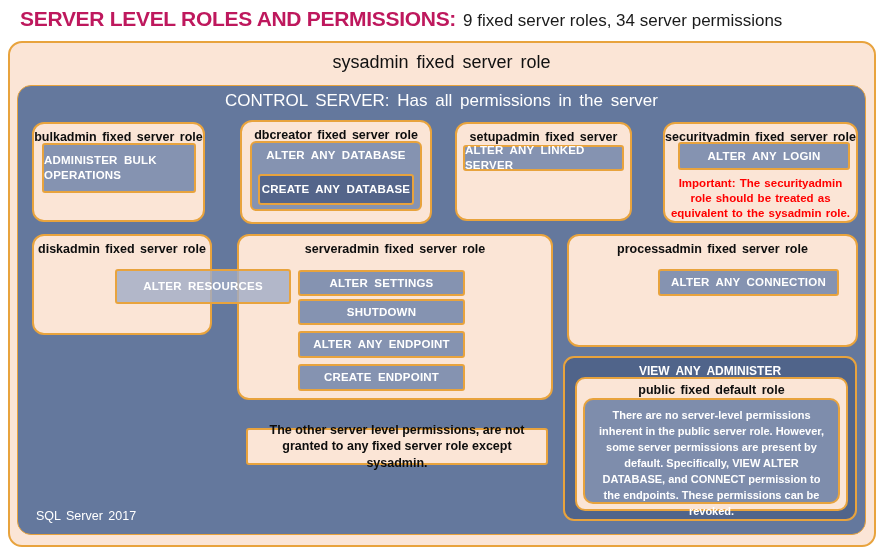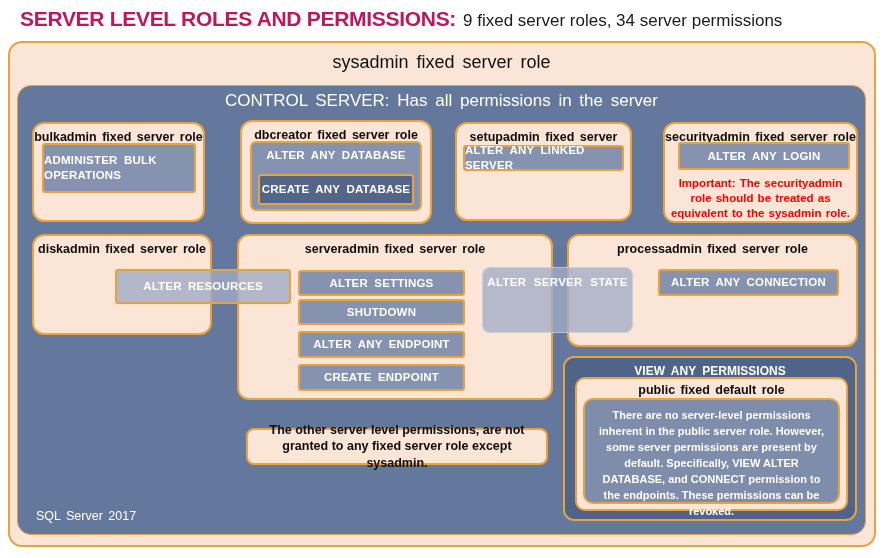--- a/index.html
+++ b/index.html
@@ -43,21 +43,21 @@
         line-height:1.3;word-spacing:1px;}
 
   .vad-box{background:#50648A;border:2px solid #E8A33D;border-radius:11px;}
   .vad-label{color:#ffffff;font-weight:700;font-size:12px;text-align:center;
         padding-top:6px;word-spacing:3px;}
   .public-box{background:#FBE5D6;border:2px solid #E8A33D;border-radius:10px;}
   .public-inner{background:#7E8DAC;border:2px solid #E8A33D;border-radius:10px;
         color:#ffffff;font-weight:700;font-size:11px;line-height:1.45;text-align:center;
         padding:8px 9px;}
 
-  .note-box{background:#FBE5D6;border:2px solid #E8A33D;border-radius:8px;
+  .note-box{background:#FBE5D6;border:2px solid #E8A33D;border-radius:3px;
         color:#0d0d0d;font-weight:700;font-size:12.5px;display:flex;align-items:center;
         justify-content:center;text-align:center;line-height:1.3;padding:0 14px;}
 
   .footer-label{left:36px;top:509px;color:#ffffff;font-size:12.5px;word-spacing:2px;}
 </style>
 </head>
 <body>
 
 <div class="canvas">
 
@@ -107,26 +107,23 @@
   <div class="abs perm" style="left:298px;top:331px;width:167px;height:27px;">ALTER ANY ENDPOINT</div>
   <div class="abs perm" style="left:298px;top:364px;width:167px;height:27px;">CREATE ENDPOINT</div>
 
   <div class="abs role" style="left:567px;top:234px;width:291px;height:113px;">
     <div class="role-label">processadmin fixed server role</div>
   </div>
   <div class="abs perm" style="left:658px;top:269px;width:181px;height:27px;">ALTER ANY CONNECTION</div>
 
   <div class="abs perm trans" style="left:115px;top:269px;width:176px;height:35px;">ALTER RESOURCES</div>
 
-  <div class="abs state-container" style="left:482px;top:267px;width:151px;height:66px;">
-    <div class="inner-label">ALTER SERVER STATE</div>
-  </div>
 
   <div class="abs vad-box" style="left:563px;top:356px;width:294px;height:165px;">
-    <div class="vad-label">VIEW ANY PERMISSIONS</div>
+    <div class="vad-label">VIEW ANY ADMINISTER</div>
   </div>
   <div class="abs public-box" style="left:575px;top:377px;width:273px;height:134px;">
     <div class="role-label" style="padding-top:4px;">public fixed default role</div>
   </div>
   <div class="abs public-inner" style="left:583px;top:398px;width:257px;height:106px;">There are no server-level permissions inherent in the public server role. However, some server permissions are present by default. Specifically, VIEW ALTER DATABASE, and CONNECT permission to the endpoints. These permissions can be revoked.</div>
 
   <div class="abs note-box" style="left:246px;top:428px;width:302px;height:37px;">The other server level permissions, are not granted to any fixed server role except sysadmin.</div>
 
   <div class="abs footer-label">SQL Server 2017</div>
 

